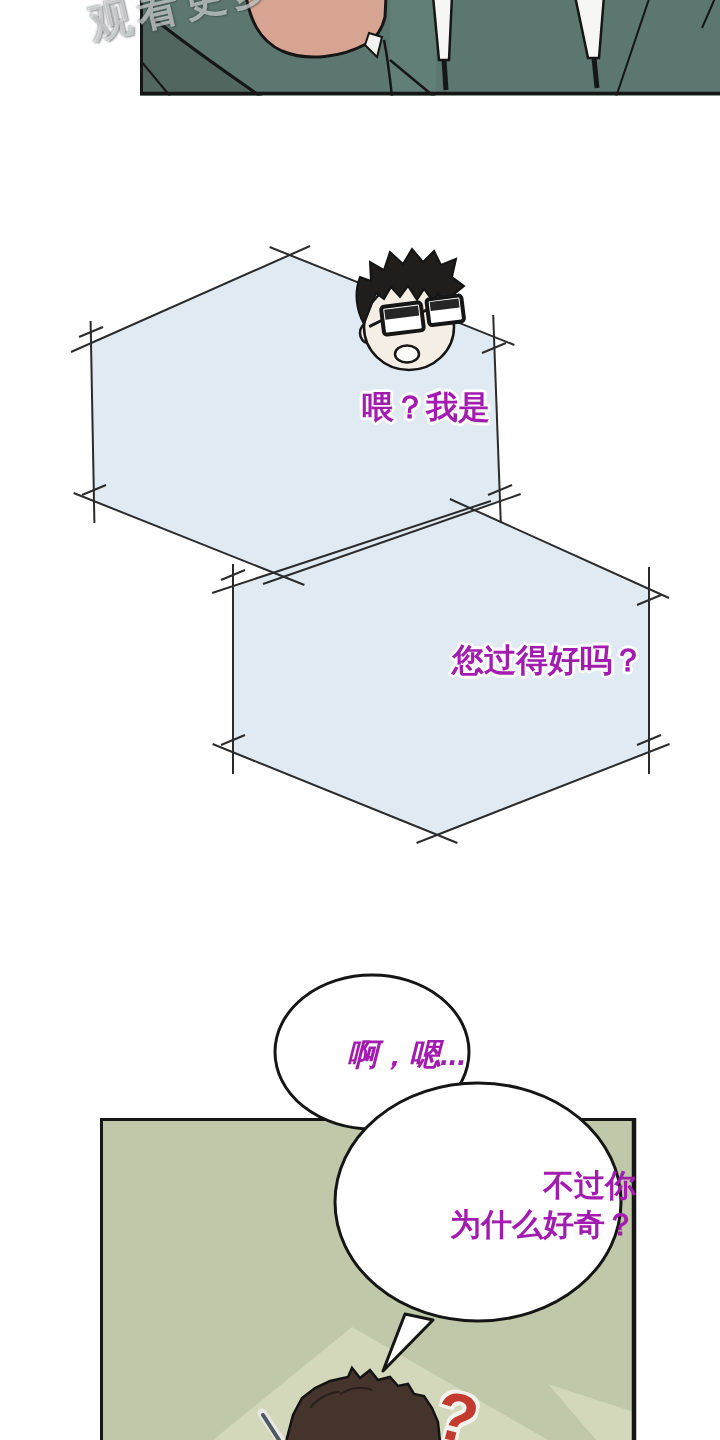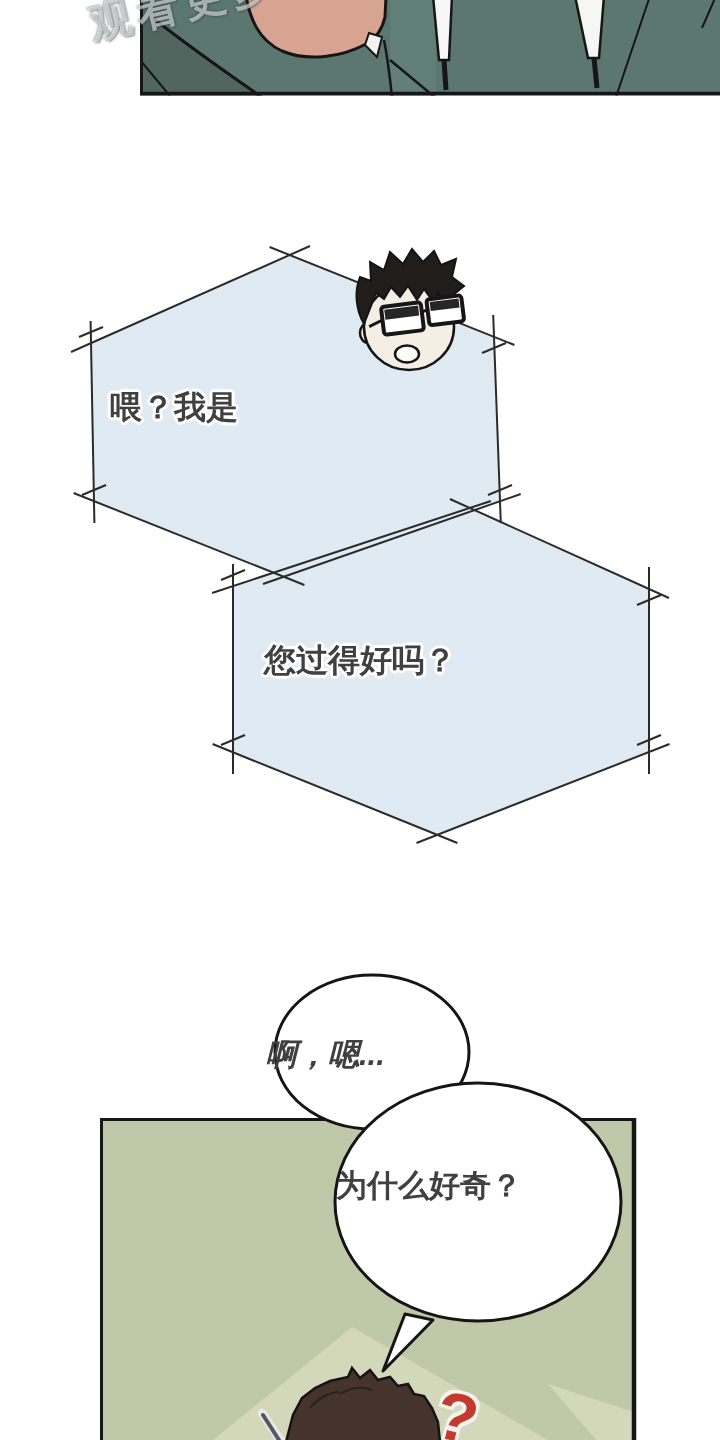--- a/index.html
+++ b/index.html
@@ -1,19 +1,19 @@
 <!DOCTYPE html>
 <html><head>
 <meta charset="utf-8">
 <style>
   html,body{margin:0;padding:0;background:#ffffff;}
   .page{position:relative;width:720px;height:1440px;background:#ffffff;overflow:hidden;
         font-family:"Liberation Sans","DejaVu Sans",sans-serif;}
   svg.art{position:absolute;left:0;top:0;}
-  .txt{position:absolute;text-align:left;font-weight:bold;color:#404040;line-height:40px;
+  .txt{position:absolute;text-align:right;font-weight:bold;color:#a21caf;line-height:40px;
        font-size:32px;white-space:nowrap;
        text-shadow:-2px -2px 0 #fff,2px -2px 0 #fff,-2px 2px 0 #fff,2px 2px 0 #fff,
                    0 -3px 0 #fff,0 3px 0 #fff,-3px 0 0 #fff,3px 0 0 #fff,0 0 4px #fff;}
   .hex1-text{left:110px;top:387px;width:380px;}
   .hex2-text{left:264px;top:640px;width:380px;}
   .bubble1-text{left:266px;top:1035px;width:200px;font-size:31px;text-shadow:none;font-style:italic;}
   .bubble2-text{left:336px;top:1166px;width:300px;font-size:31px;line-height:39px;text-shadow:none;}
   .watermark{position:absolute;left:84px;top:-2px;font-size:42px;font-weight:bold;
              letter-spacing:6px;color:rgba(255,255,255,0.55);
              transform:rotate(-13deg);transform-origin:left top;
@@ -157,18 +157,19 @@
     <div>喂？我是</div>
   </div>
 
   <div class="txt hex2-text">
     <div>您过得好吗？</div>
   </div>
 
   <div class="txt bubble1-text">啊，嗯...</div>
 
   <div class="txt bubble2-text">
+    <div>不过你</div>
     <div>为什么好奇？</div>
   </div>
 
   <div class="qmark">?</div>
 
 </div>
 
 </body></html>

